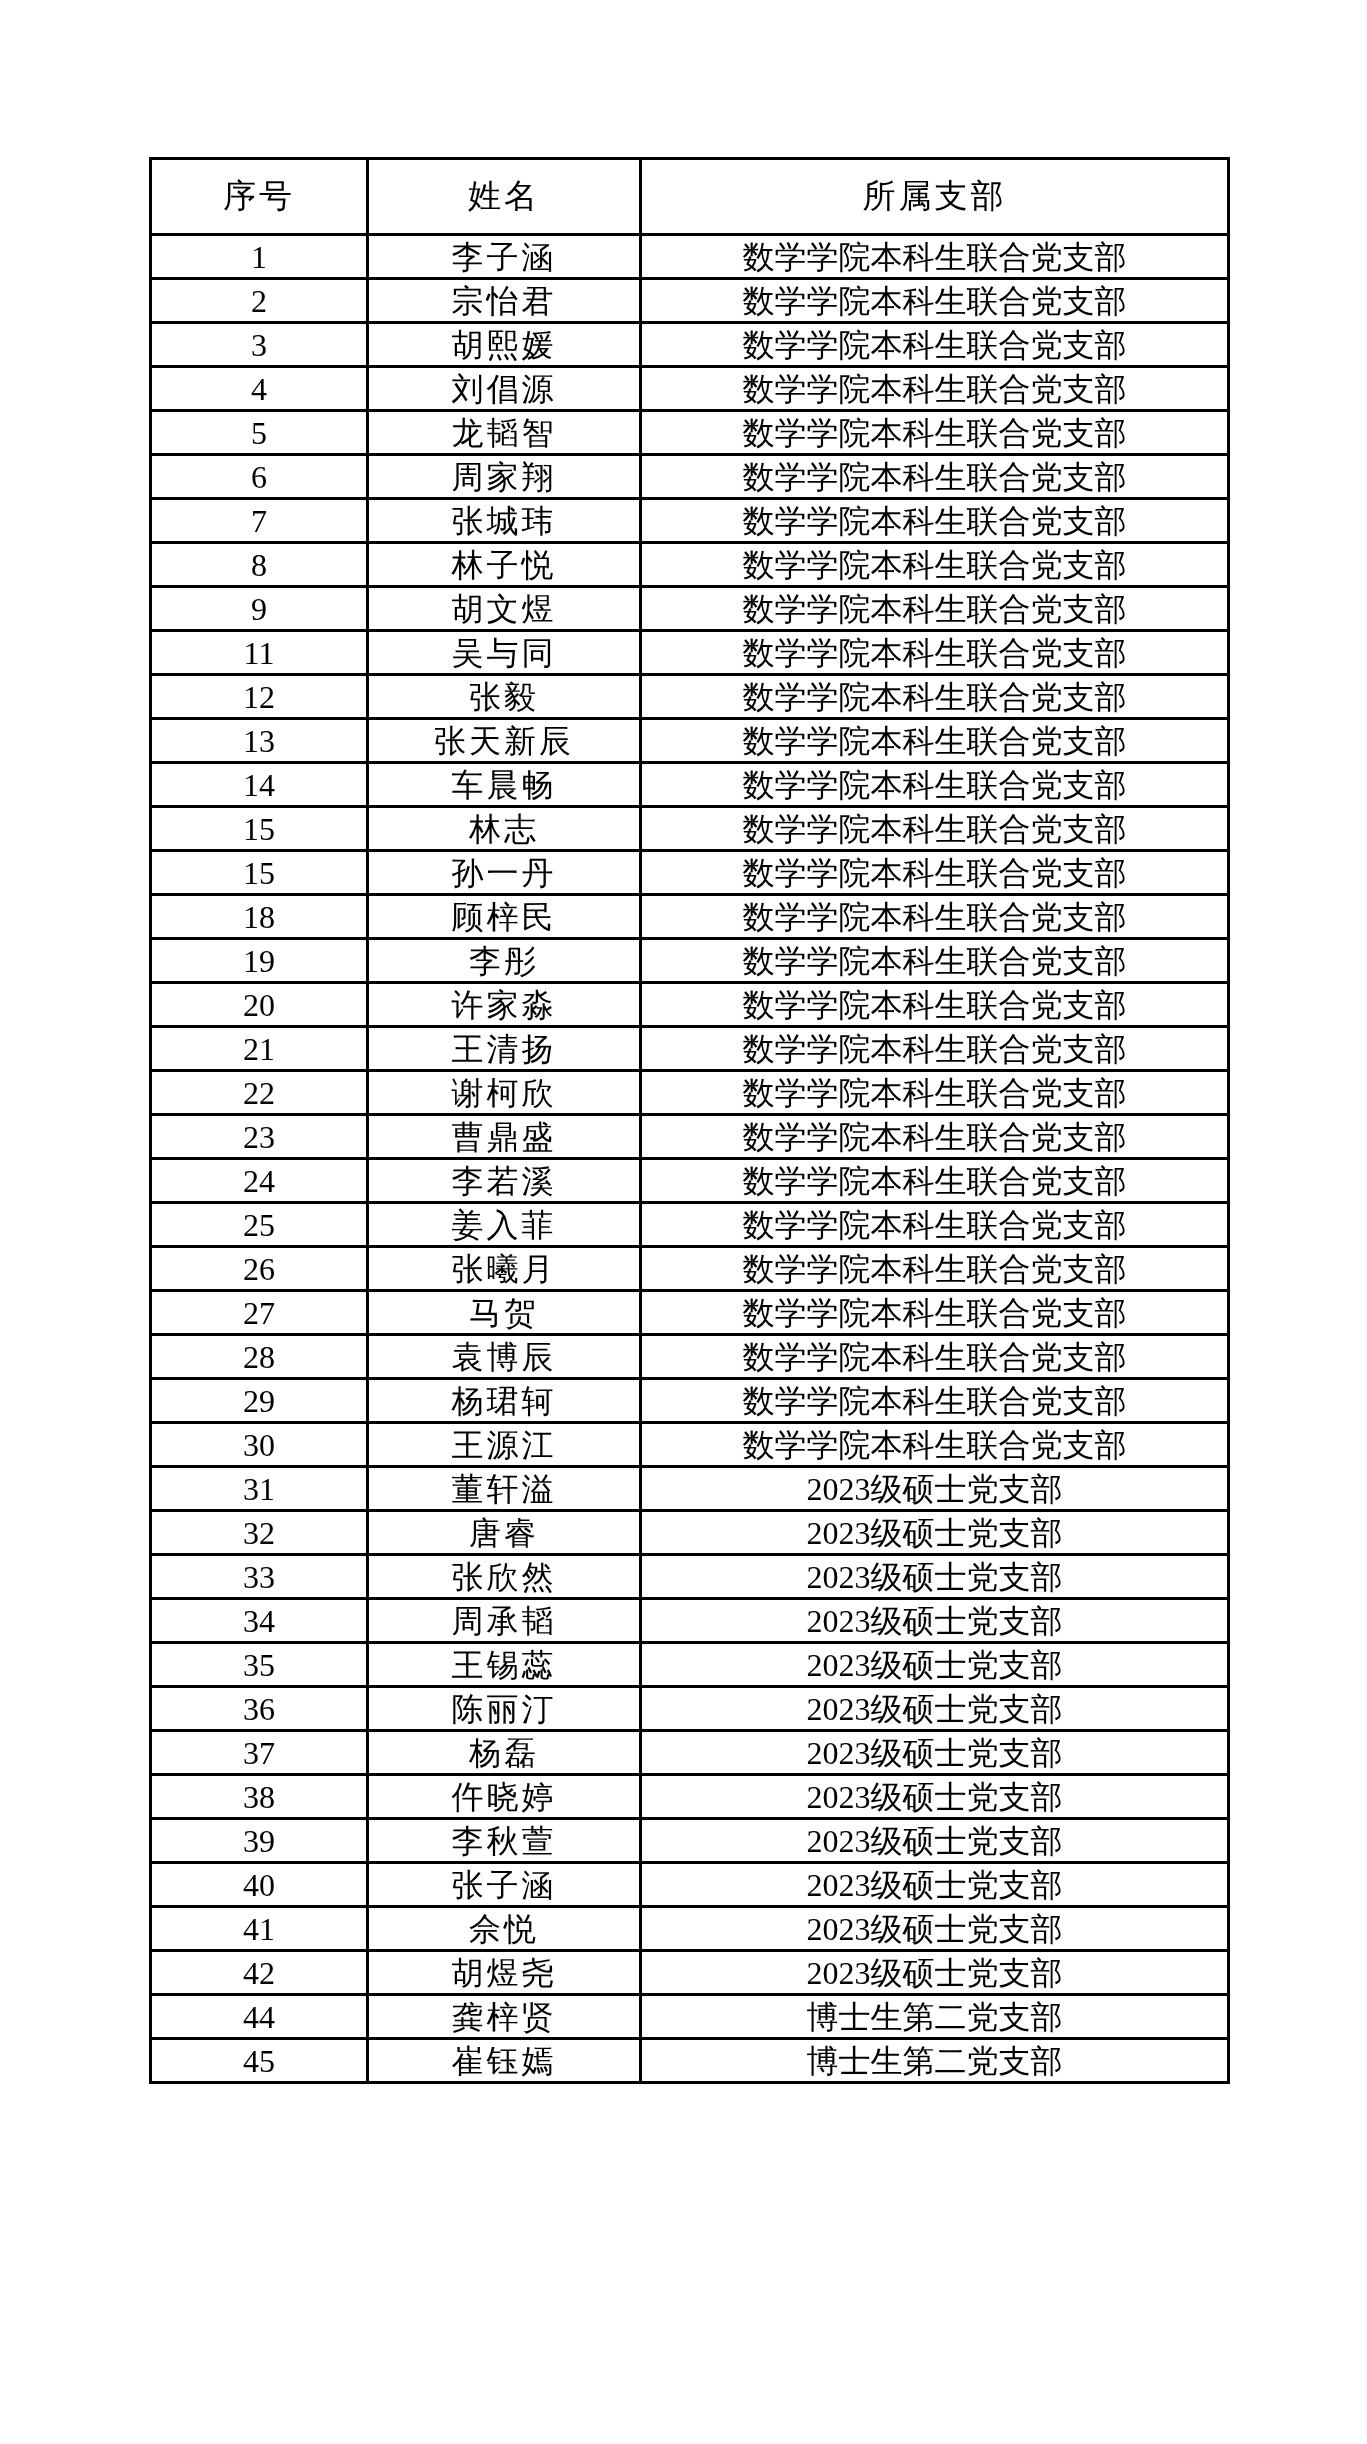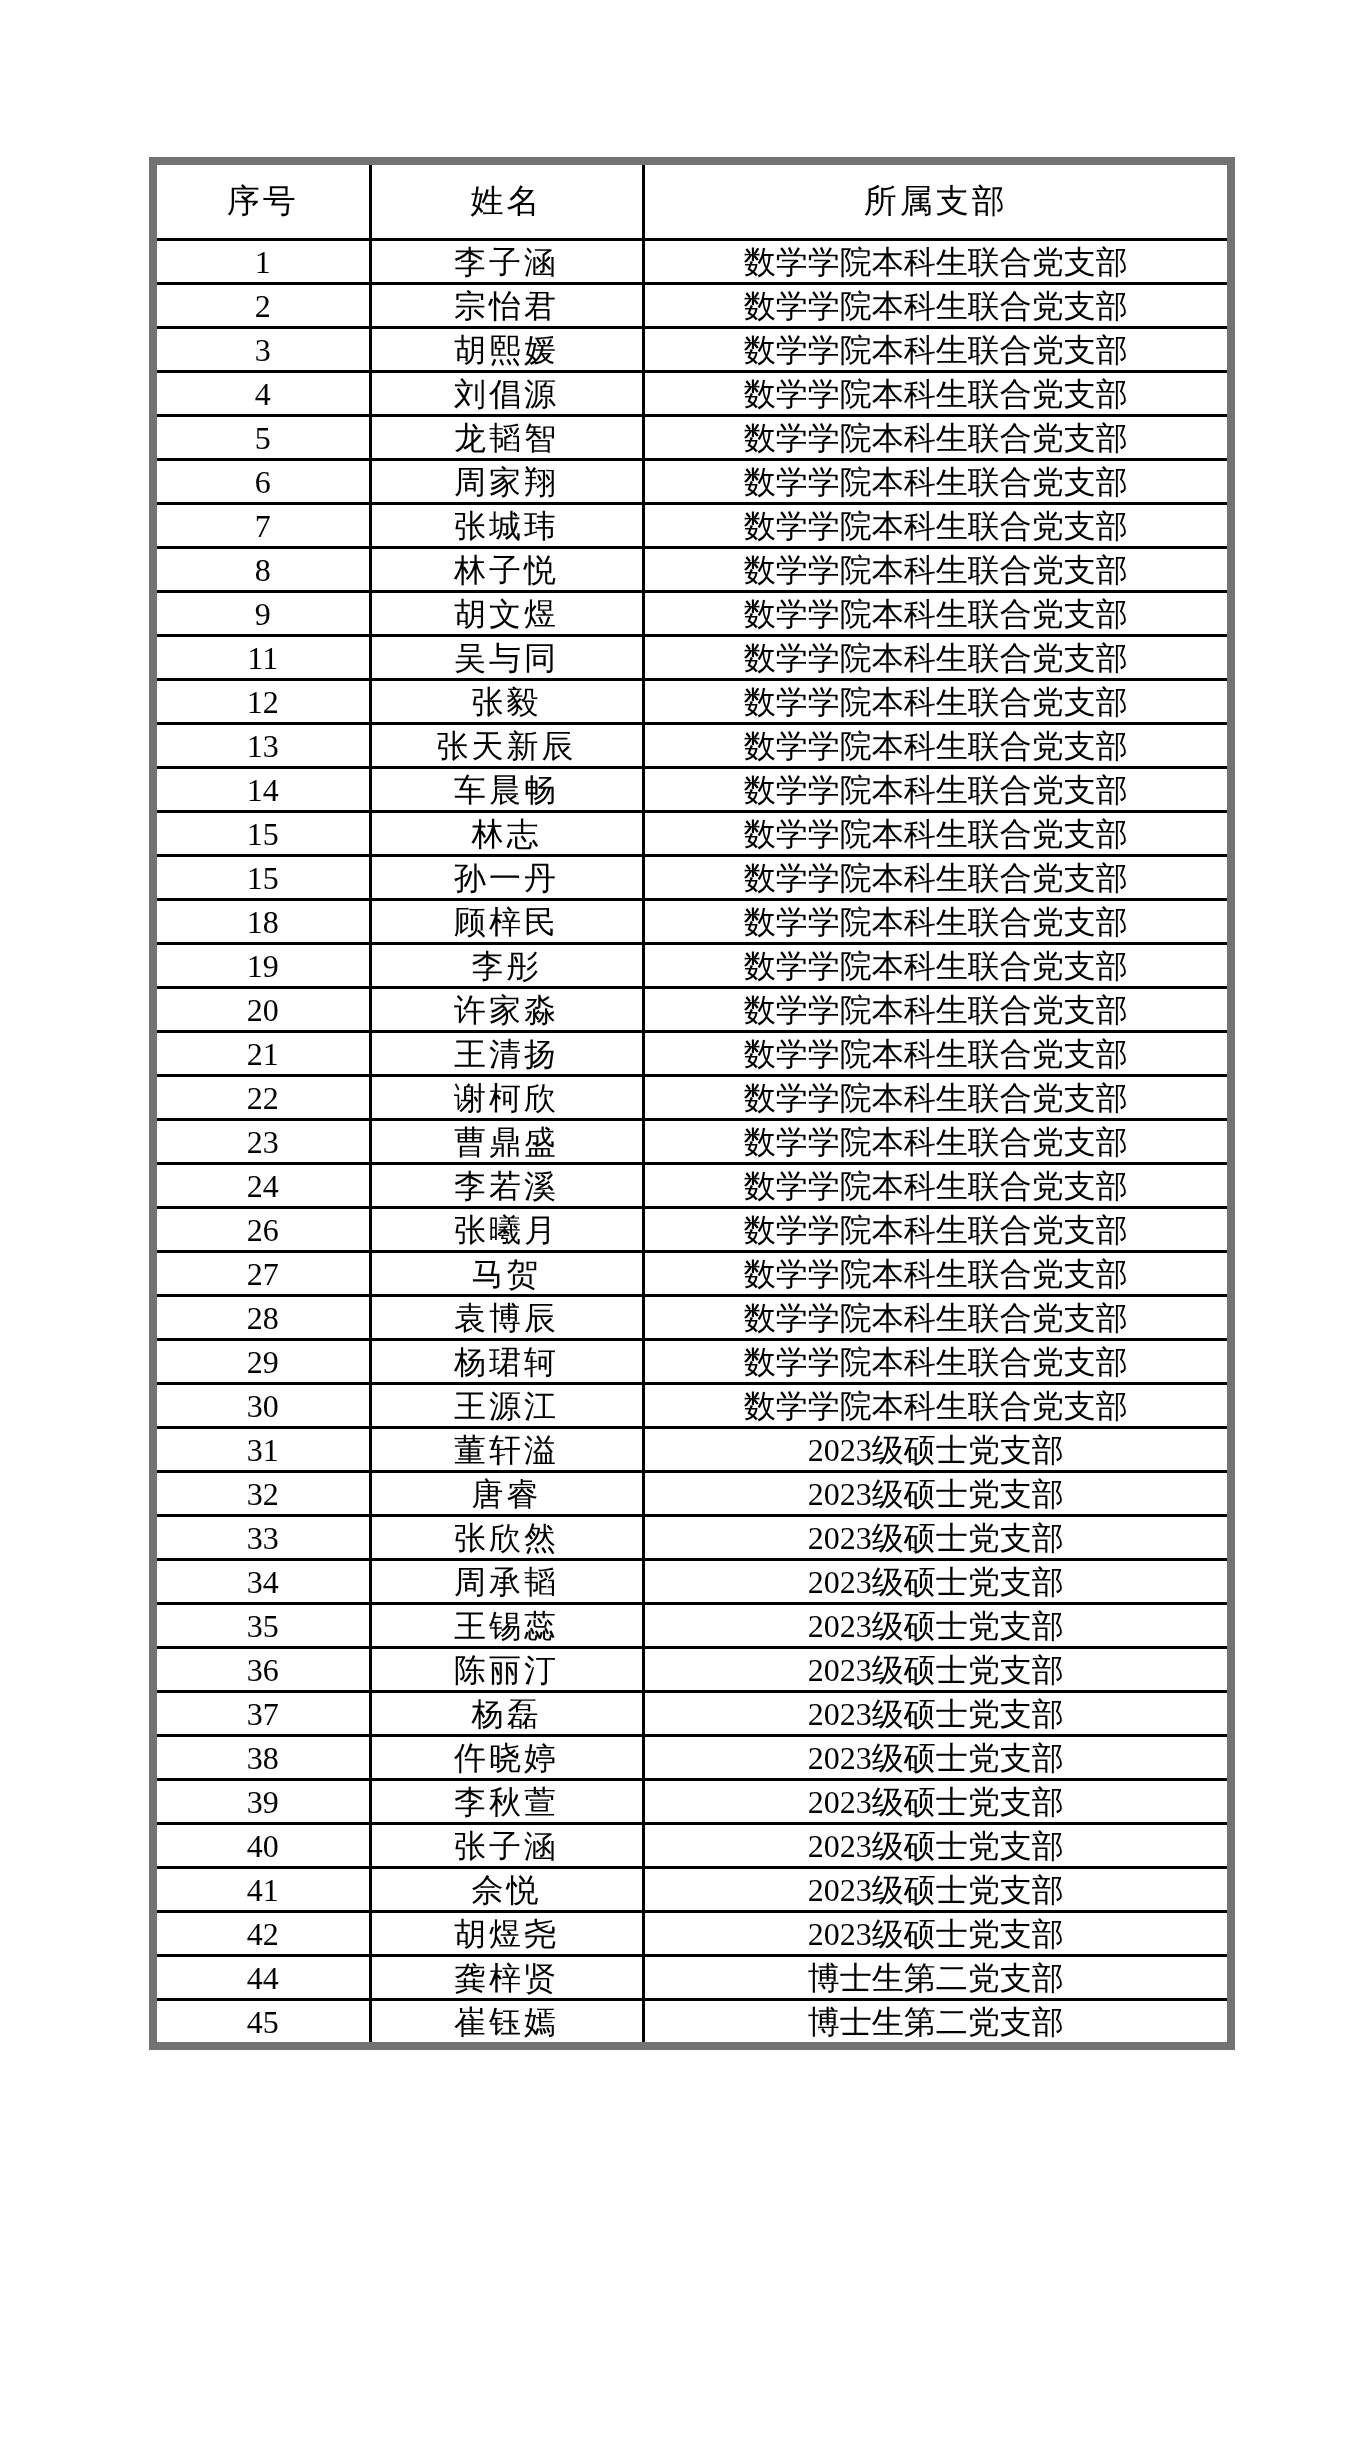--- a/index.html
+++ b/index.html
@@ -16,21 +16,21 @@
     font-family: "Liberation Serif", "DejaVu Serif", serif;
     color: #000000;
   }
   table.member-table {
     position: absolute;
     left: 149px;
     top: 157px;
     width: 1078px;
     border-collapse: collapse;
     table-layout: fixed;
-    border: 8px solid #737373;
+    border: 2px solid #737373;
   }
   .member-table th,
   .member-table td {
     border: 3px solid #000000;
     text-align: center;
     vertical-align: middle;
     padding: 0;
     overflow: hidden;
     white-space: nowrap;
   }
@@ -177,20 +177,25 @@
           <td class="cell-index">23</td>
           <td class="cell-name">曹鼎盛</td>
           <td class="cell-branch">数学学院本科生联合党支部</td>
         </tr>
         <tr>
           <td class="cell-index">24</td>
           <td class="cell-name">李若溪</td>
           <td class="cell-branch">数学学院本科生联合党支部</td>
         </tr>
         <tr>
+          <td class="cell-index">25</td>
+          <td class="cell-name">姜入菲</td>
+          <td class="cell-branch">数学学院本科生联合党支部</td>
+        </tr>
+        <tr>
           <td class="cell-index">26</td>
           <td class="cell-name">张曦月</td>
           <td class="cell-branch">数学学院本科生联合党支部</td>
         </tr>
         <tr>
           <td class="cell-index">27</td>
           <td class="cell-name">马贺</td>
           <td class="cell-branch">数学学院本科生联合党支部</td>
         </tr>
         <tr>

